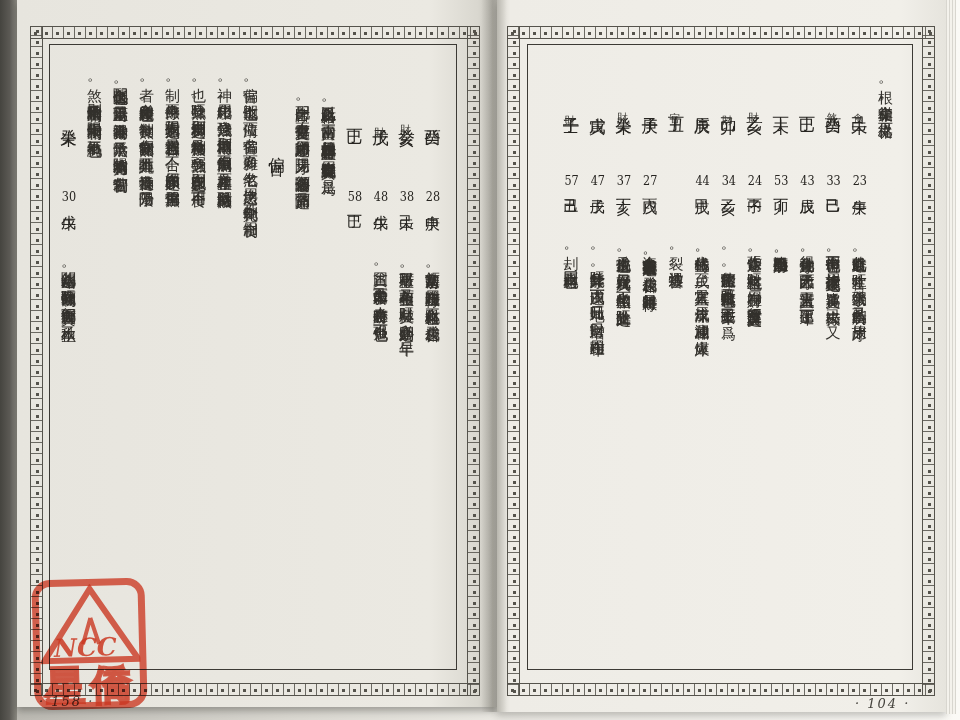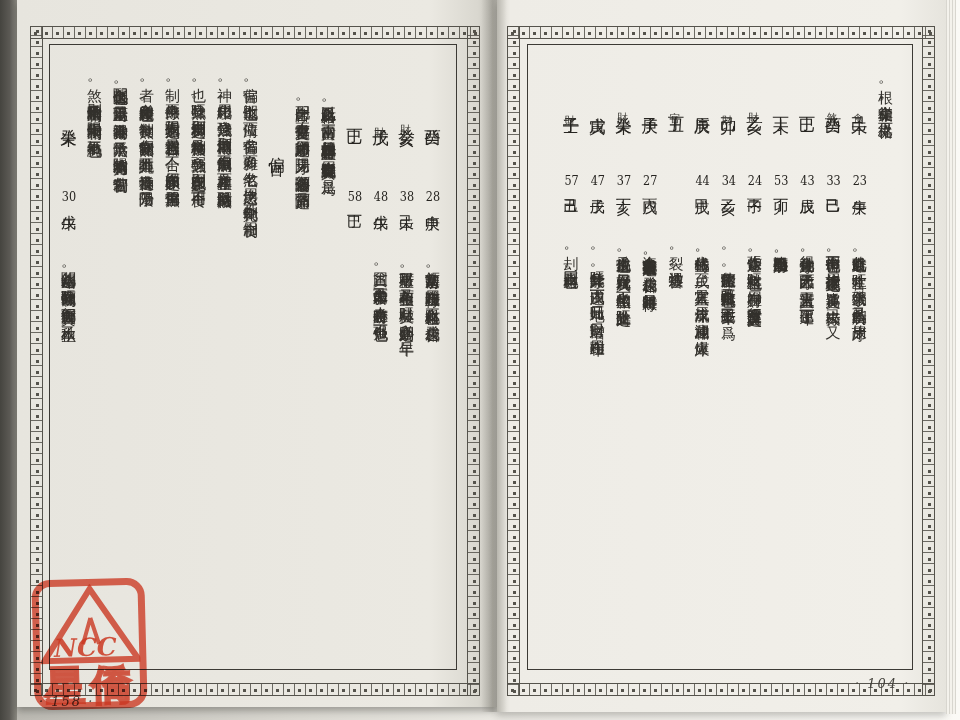--- a/index.html
+++ b/index.html
@@ -184,21 +184,21 @@
           <span class="v pillar" style="top: 54px;">戊寅</span>
           <span class="v luck" style="top: 124px;"><span class="lucknum">47</span>戊子</span>
           <span class="v ctext" style="top: 194px;">。身旺能任其才。丙戌丁運。日元旺地。財富日增。雖用在印</span>
         </div>
         <div class="col" style="left: 61.1px; top: 50px; height: 616px;">
           <span class="v pillar" style="top: 54px;">壬子<span class="note">財</span></span>
           <span class="v luck" style="top: 124px;"><span class="lucknum">57</span>己丑</span>
           <span class="v ctext" style="top: 194px;">刦。固眞正財格也。</span>
         </div>
       </div>
-    <div class="page-num" style="left:358px;top:676px;">· 104 ·</div>
+    <div class="page-num" style="left:358px;top:696px;">· 104 ·</div>
   </div>
 
   <div class="gutter"></div>
   <div class="edge-stack"></div>
 
   <div class="stamp">
     <svg width="100" height="96" viewBox="0 0 100 96">
       <polygon points="51,5 98,76 4,76" fill="none" stroke="rgba(223,62,39,.8)" stroke-width="6"></polygon>
       <path d="M51 34 L43 60 M51 34 L59 60" fill="none" stroke="rgba(223,62,39,.8)" stroke-width="4"></path>
       <text x="14" y="72" font-size="25" font-style="italic" font-weight="bold" font-family="DejaVu Serif, serif" fill="rgba(223,62,39,.85)">NCC</text>

